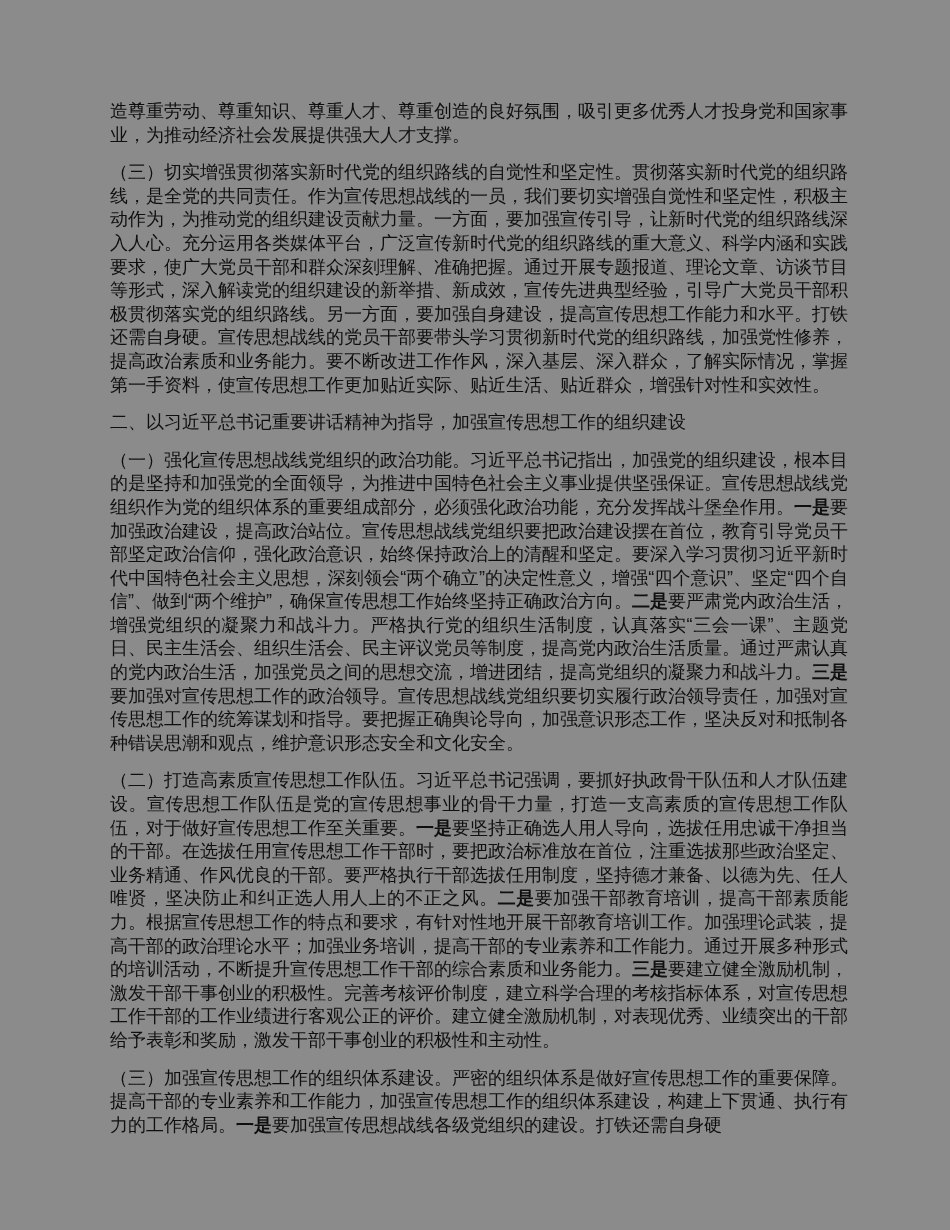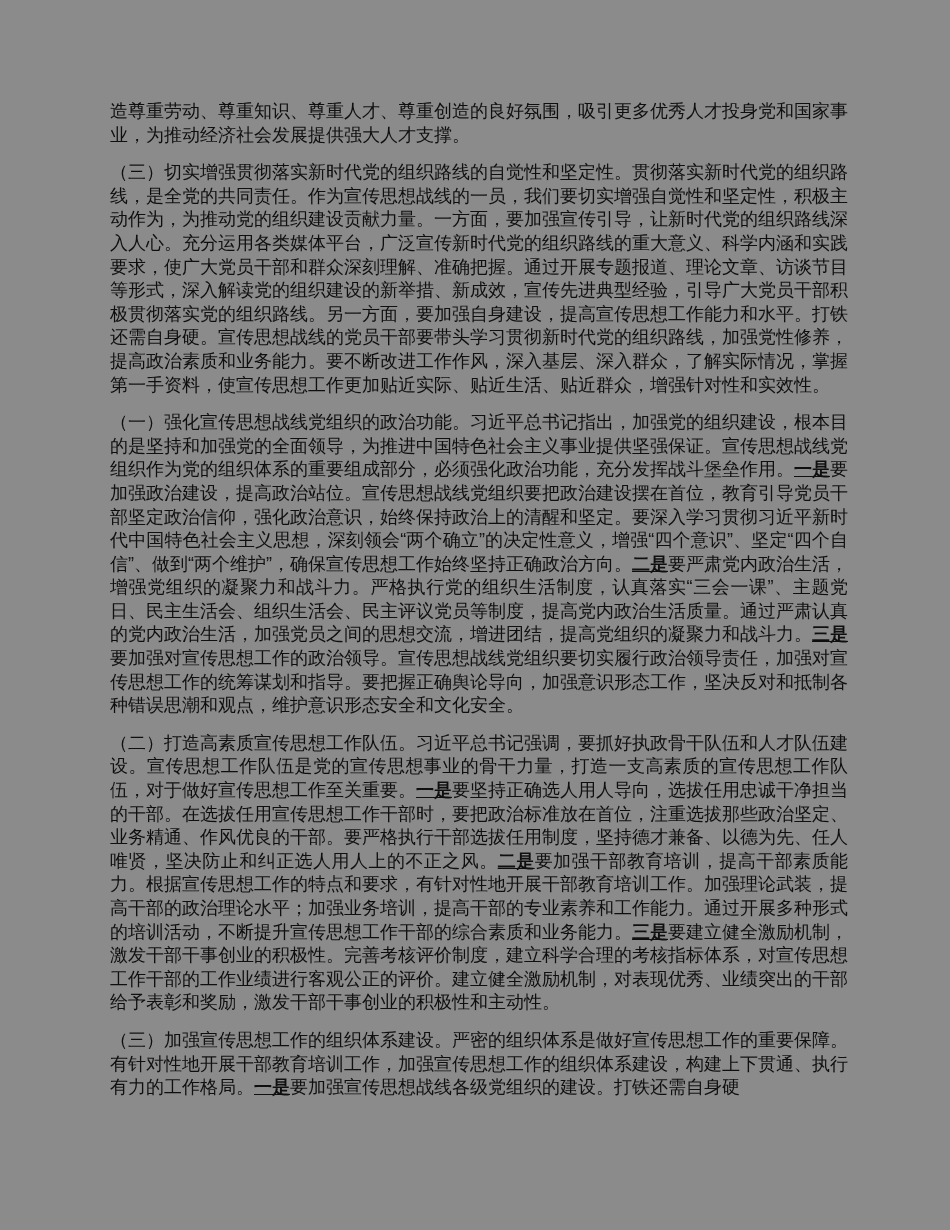--- a/index.html
+++ b/index.html
@@ -27,34 +27,34 @@
     line-height: 23.6px;
     text-align: justify;
     text-justify: inter-ideograph;
     word-break: break-all;
   }
   .content p {
     margin: 0 0 14px 0;
   }
   .content b {
     font-weight: bold;
-    text-decoration: underline;
   }
 </style>
 </head>
 <body>
 
 <div class="page">
   <div class="content">
 
     <p><span>造尊重劳动、尊重知识、尊重人才、尊重创造的良好氛围，吸引更多优秀人才投身党和国家事业，为推动经济社会发展提供强大人才支撑。</span></p>
 
     <p><span>（三）切实增强贯彻落实新时代党的组织路线的自觉性和坚定性。贯彻落实新时代党的组织路线，是全党的共同责任。作为宣传思想战线的一员，我们要切实增强自觉性和坚定性，积极主动作为，为推动党的组织建设贡献力量。一方面，要加强宣传引导，让新时代党的组织路线深入人心。充分运用各类媒体平台，广泛宣传新时代党的组织路线的重大意义、科学内涵和实践要求，使广大党员干部和群众深刻理解、准确把握。通过开展专题报道、理论文章、访谈节目等形式，深入解读党的组织建设的新举措、新成效，宣传先进典型经验，引导广大党员干部积极贯彻落实党的组织路线。另一方面，要加强自身建设，提高宣传思想工作能力和水平。打铁还需自身硬。宣传思想战线的党员干部要带头学习贯彻新时代党的组织路线，加强党性修养，提高政治素质和业务能力。要不断改进工作作风，深入基层、深入群众，了解实际情况，掌握第一手资料，使宣传思想工作更加贴近实际、贴近生活、贴近群众，增强针对性和实效性。</span></p>
 
+    <p><span>二、以习近平总书记重要讲话精神为指导，加强宣传思想工作的组织建设</span></p>
 
     <p><span>（一）强化宣传思想战线党组织的政治功能。习近平总书记指出，加强党的组织建设，根本目的是坚持和加强党的全面领导，为推进中国特色社会主义事业提供坚强保证。宣传思想战线党组织作为党的组织体系的重要组成部分，必须强化政治功能，充分发挥战斗堡垒作用。</span><b>一是</b><span>要加强政治建设，提高政治站位。宣传思想战线党组织要把政治建设摆在首位，教育引导党员干部坚定政治信仰，强化政治意识，始终保持政治上的清醒和坚定。要深入学习贯彻习近平新时代中国特色社会主义思想，深刻领会“两个确立”的决定性意义，增强“四个意识”、坚定“四个自信”、做到“两个维护”，确保宣传思想工作始终坚持正确政治方向。</span><b>二是</b><span>要严肃党内政治生活，增强党组织的凝聚力和战斗力。严格执行党的组织生活制度，认真落实“三会一课”、主题党日、民主生活会、组织生活会、民主评议党员等制度，提高党内政治生活质量。通过严肃认真的党内政治生活，加强党员之间的思想交流，增进团结，提高党组织的凝聚力和战斗力。</span><b>三是</b><span>要加强对宣传思想工作的政治领导。宣传思想战线党组织要切实履行政治领导责任，加强对宣传思想工作的统筹谋划和指导。要把握正确舆论导向，加强意识形态工作，坚决反对和抵制各种错误思潮和观点，维护意识形态安全和文化安全。</span></p>
 
     <p><span>（二）打造高素质宣传思想工作队伍。习近平总书记强调，要抓好执政骨干队伍和人才队伍建设。宣传思想工作队伍是党的宣传思想事业的骨干力量，打造一支高素质的宣传思想工作队伍，对于做好宣传思想工作至关重要。</span><b>一是</b><span>要坚持正确选人用人导向，选拔任用忠诚干净担当的干部。在选拔任用宣传思想工作干部时，要把政治标准放在首位，注重选拔那些政治坚定、业务精通、作风优良的干部。要严格执行干部选拔任用制度，坚持德才兼备、以德为先、任人唯贤，坚决防止和纠正选人用人上的不正之风。</span><b>二是</b><span>要加强干部教育培训，提高干部素质能力。根据宣传思想工作的特点和要求，有针对性地开展干部教育培训工作。加强理论武装，提高干部的政治理论水平；加强业务培训，提高干部的专业素养和工作能力。通过开展多种形式的培训活动，不断提升宣传思想工作干部的综合素质和业务能力。</span><b>三是</b><span>要建立健全激励机制，激发干部干事创业的积极性。完善考核评价制度，建立科学合理的考核指标体系，对宣传思想工作干部的工作业绩进行客观公正的评价。建立健全激励机制，对表现优秀、业绩突出的干部给予表彰和奖励，激发干部干事创业的积极性和主动性。</span></p>
 
-    <p><span>（三）加强宣传思想工作的组织体系建设。严密的组织体系是做好宣传思想工作的重要保障。有针对性地开展干部教育培训工作，加强宣传思想工作的组织体系建设，构建上下贯通、执行有力的工作格局。</span><b>一是</b><span>要加强宣传思想战线各级党组织的建设。打铁还需自身硬</span></p>
+    <p><span>（三）加强宣传思想工作的组织体系建设。严密的组织体系是做好宣传思想工作的重要保障。提高干部的专业素养和工作能力，加强宣传思想工作的组织体系建设，构建上下贯通、执行有力的工作格局。</span><b>一是</b><span>要加强宣传思想战线各级党组织的建设。打铁还需自身硬</span></p>
 
   </div>
 </div>
 
 </body></html>

